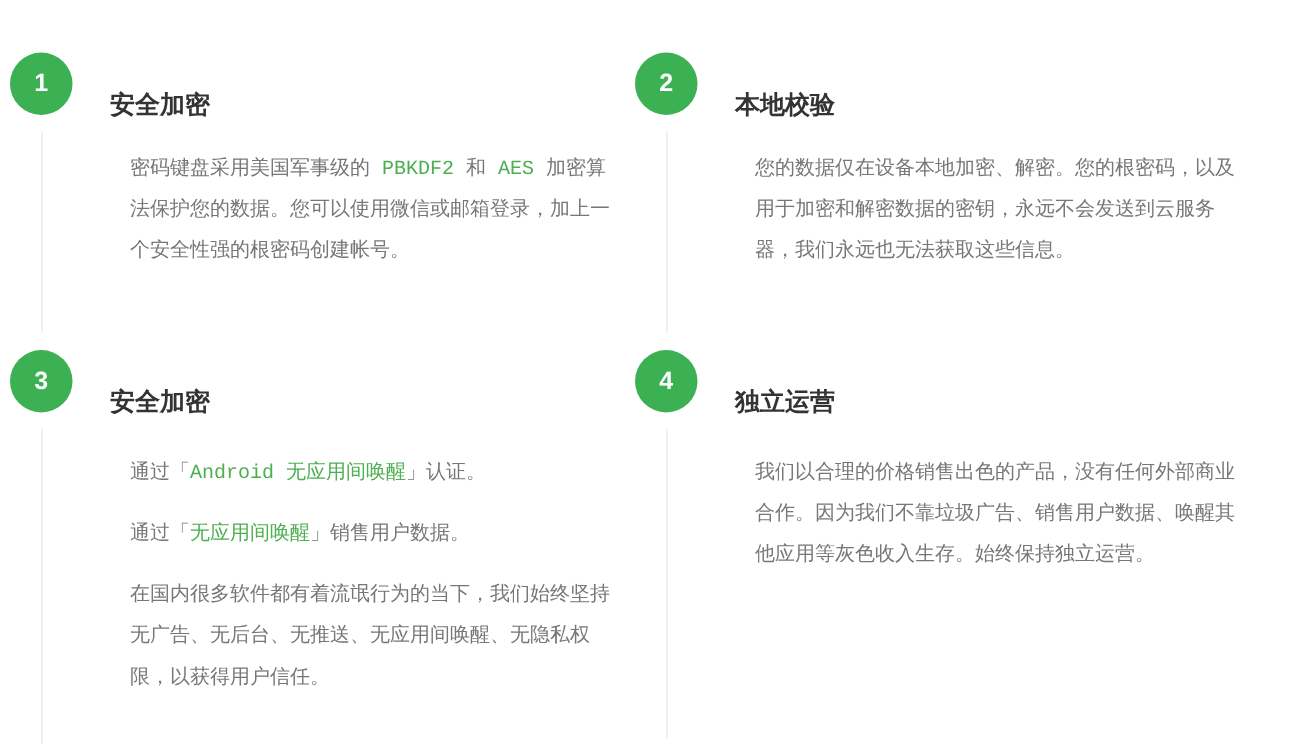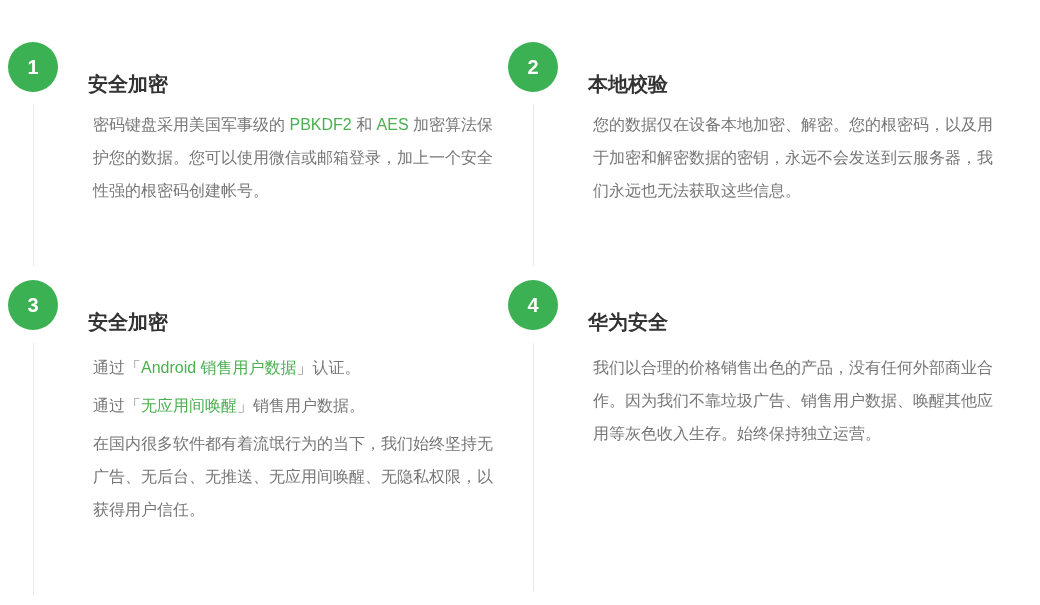--- a/index.html
+++ b/index.html
@@ -28,21 +28,21 @@
     position:absolute;left:88px;top:53px;
     font-size:20px;font-weight:bold;color:#333333;
     line-height:1.1;white-space:nowrap;
   }
   .body{
     position:absolute;left:88px;width:420px;
     font-size:16px;line-height:33px;color:#777777;
   }
   .row1 .body{top:103px;}
   .row2 .body{top:108px;}
-  .body p{margin:5px;padding:0;}
+  .body p{margin:16px;padding:0;font-family:Liberation Mono, monospace;}
   .green-link{color:#4caf50;cursor:pointer;text-decoration:none;}
 
   .connector{
     position:absolute;width:1px;background:#e8e8e8;
   }
   #connector-1-left {left:33px;top:105px;height:161px;}
   #connector-1-right{left:533px;top:105px;height:161px;}
   #connector-2-left {left:33px;top:343px;height:252px;}
   #connector-2-right{left:533px;top:343px;height:248px;}
 </style>
@@ -70,31 +70,31 @@
       <p><span>您的数据仅在设备本地加密、解密。您的根密码，以及用于加密和解密数据的密钥，永远不会发送到云服务器，我们永远也无法获取这些信息。</span></p>
     </div>
   </section>
 
   <section class="feature row2" id="feature-3">
     <div class="badge">
       <span>3</span>
     </div>
     <h3 class="title">安全加密</h3>
     <div class="body">
-      <p><span>通过「</span><span class="green-link">Android 销售用户数据</span><span>」认证。</span></p>
+      <p><span>通过「</span><span class="green-link">Android 无应用间唤醒</span><span>」认证。</span></p>
       <p><span>通过「</span><span class="green-link">无应用间唤醒</span><span>」销售用户数据。</span></p>
       <p><span>在国内很多软件都有着流氓行为的当下，我们始终坚持无广告、无后台、无推送、无应用间唤醒、无隐私权限，以获得用户信任。</span></p>
     </div>
   </section>
 
   <section class="feature row2" id="feature-4">
     <div class="badge">
       <span>4</span>
     </div>
-    <h3 class="title">华为安全</h3>
+    <h3 class="title">独立运营</h3>
     <div class="body">
       <p><span>我们以合理的价格销售出色的产品，没有任何外部商业合作。因为我们不靠垃圾广告、销售用户数据、唤醒其他应用等灰色收入生存。始终保持独立运营。</span></p>
     </div>
   </section>
 
   <div class="connector" id="connector-1-left"></div>
   <div class="connector" id="connector-1-right"></div>
   <div class="connector" id="connector-2-left"></div>
   <div class="connector" id="connector-2-right"></div>
 

